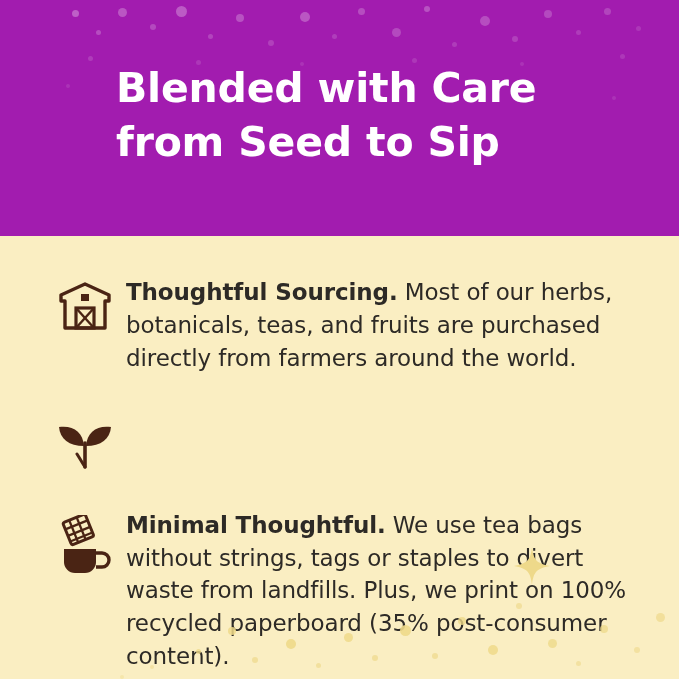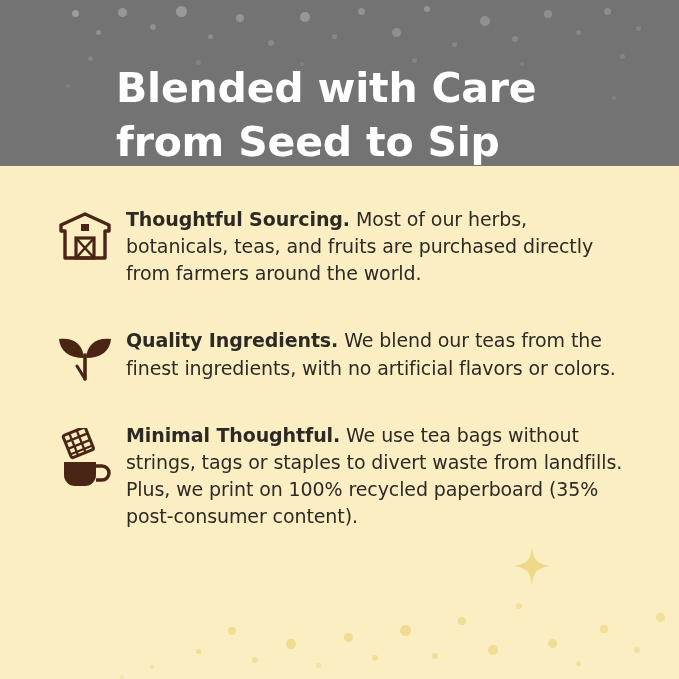--- a/index.html
+++ b/index.html
@@ -17,22 +17,22 @@
     position: relative;
     width: 679px;
     height: 679px;
     background: #faeec2;
     overflow: hidden;
   }
   
   .header {
     position: relative;
     width: 100%;
-    height: 166px;
-    background: #737373;
+    height: 236px;
+    background: #a21caf;
     overflow: hidden;
     box-sizing: border-box;
   }
   .header-title {
     position: absolute;
     left: 116px;
     top: 62px;
     right: 40px;
     color: #ffffff;
     font-family: "DejaVu Sans", sans-serif;
@@ -67,21 +67,21 @@
     flex: 0 0 82px;
     width: 82px;
     display: flex;
     justify-content: center;
     padding-top: 6px;
   }
   .item-text {
     flex: 1 1 auto;
     color: #2d2a26;
     font-family: "DejaVu Sans", sans-serif;
-    font-size: 19px;
+    font-size: 23px;
     line-height: 1.43;
     letter-spacing: -0.1px;
   }
   .item-text b {
     font-weight: bold;
   }
   
   .sparkle-layer {
     position: absolute;
     left: 0;
@@ -158,23 +158,20 @@
 
     <div class="item">
       <div class="item-icon">
         <svg width="56" height="48" viewBox="0 0 56 48" aria-hidden="true">
           <path d="M28 46 C28 34 28 28 28 22" stroke="#4a2414" stroke-width="3.6" fill="none" stroke-linecap="round"></path>
           <path d="M27 25 C12 25 3 18 2 6 C16 4 26 11 27 25 Z" fill="#4a2414"></path>
           <path d="M29 25 C44 25 53 18 54 6 C40 4 30 11 29 25 Z" fill="#4a2414"></path>
           <path d="M28 46 C24 40 22 36 20 33" stroke="#4a2414" stroke-width="3" fill="none" stroke-linecap="round"></path>
         </svg>
       </div>
-      <div class="item-text">
-        <b>Quality Ingredients.</b><span> We blend our teas from the finest ingredients, with no artificial flavors or colors.</span>
-      </div>
     </div>
 
     <div class="item">
       <div class="item-icon">
         <svg width="54" height="62" viewBox="0 0 54 62" aria-hidden="true">
           <g transform="rotate(-22 22 16)">
             <rect x="9" y="2" width="24" height="24" rx="2" fill="none" stroke="#4a2414" stroke-width="3"></rect>
             <line x1="9" y1="9" x2="33" y2="9" stroke="#4a2414" stroke-width="2.2"></line>
             <line x1="9" y1="16" x2="33" y2="16" stroke="#4a2414" stroke-width="2.2"></line>
             <line x1="9" y1="22" x2="33" y2="22" stroke="#4a2414" stroke-width="2.2"></line>

